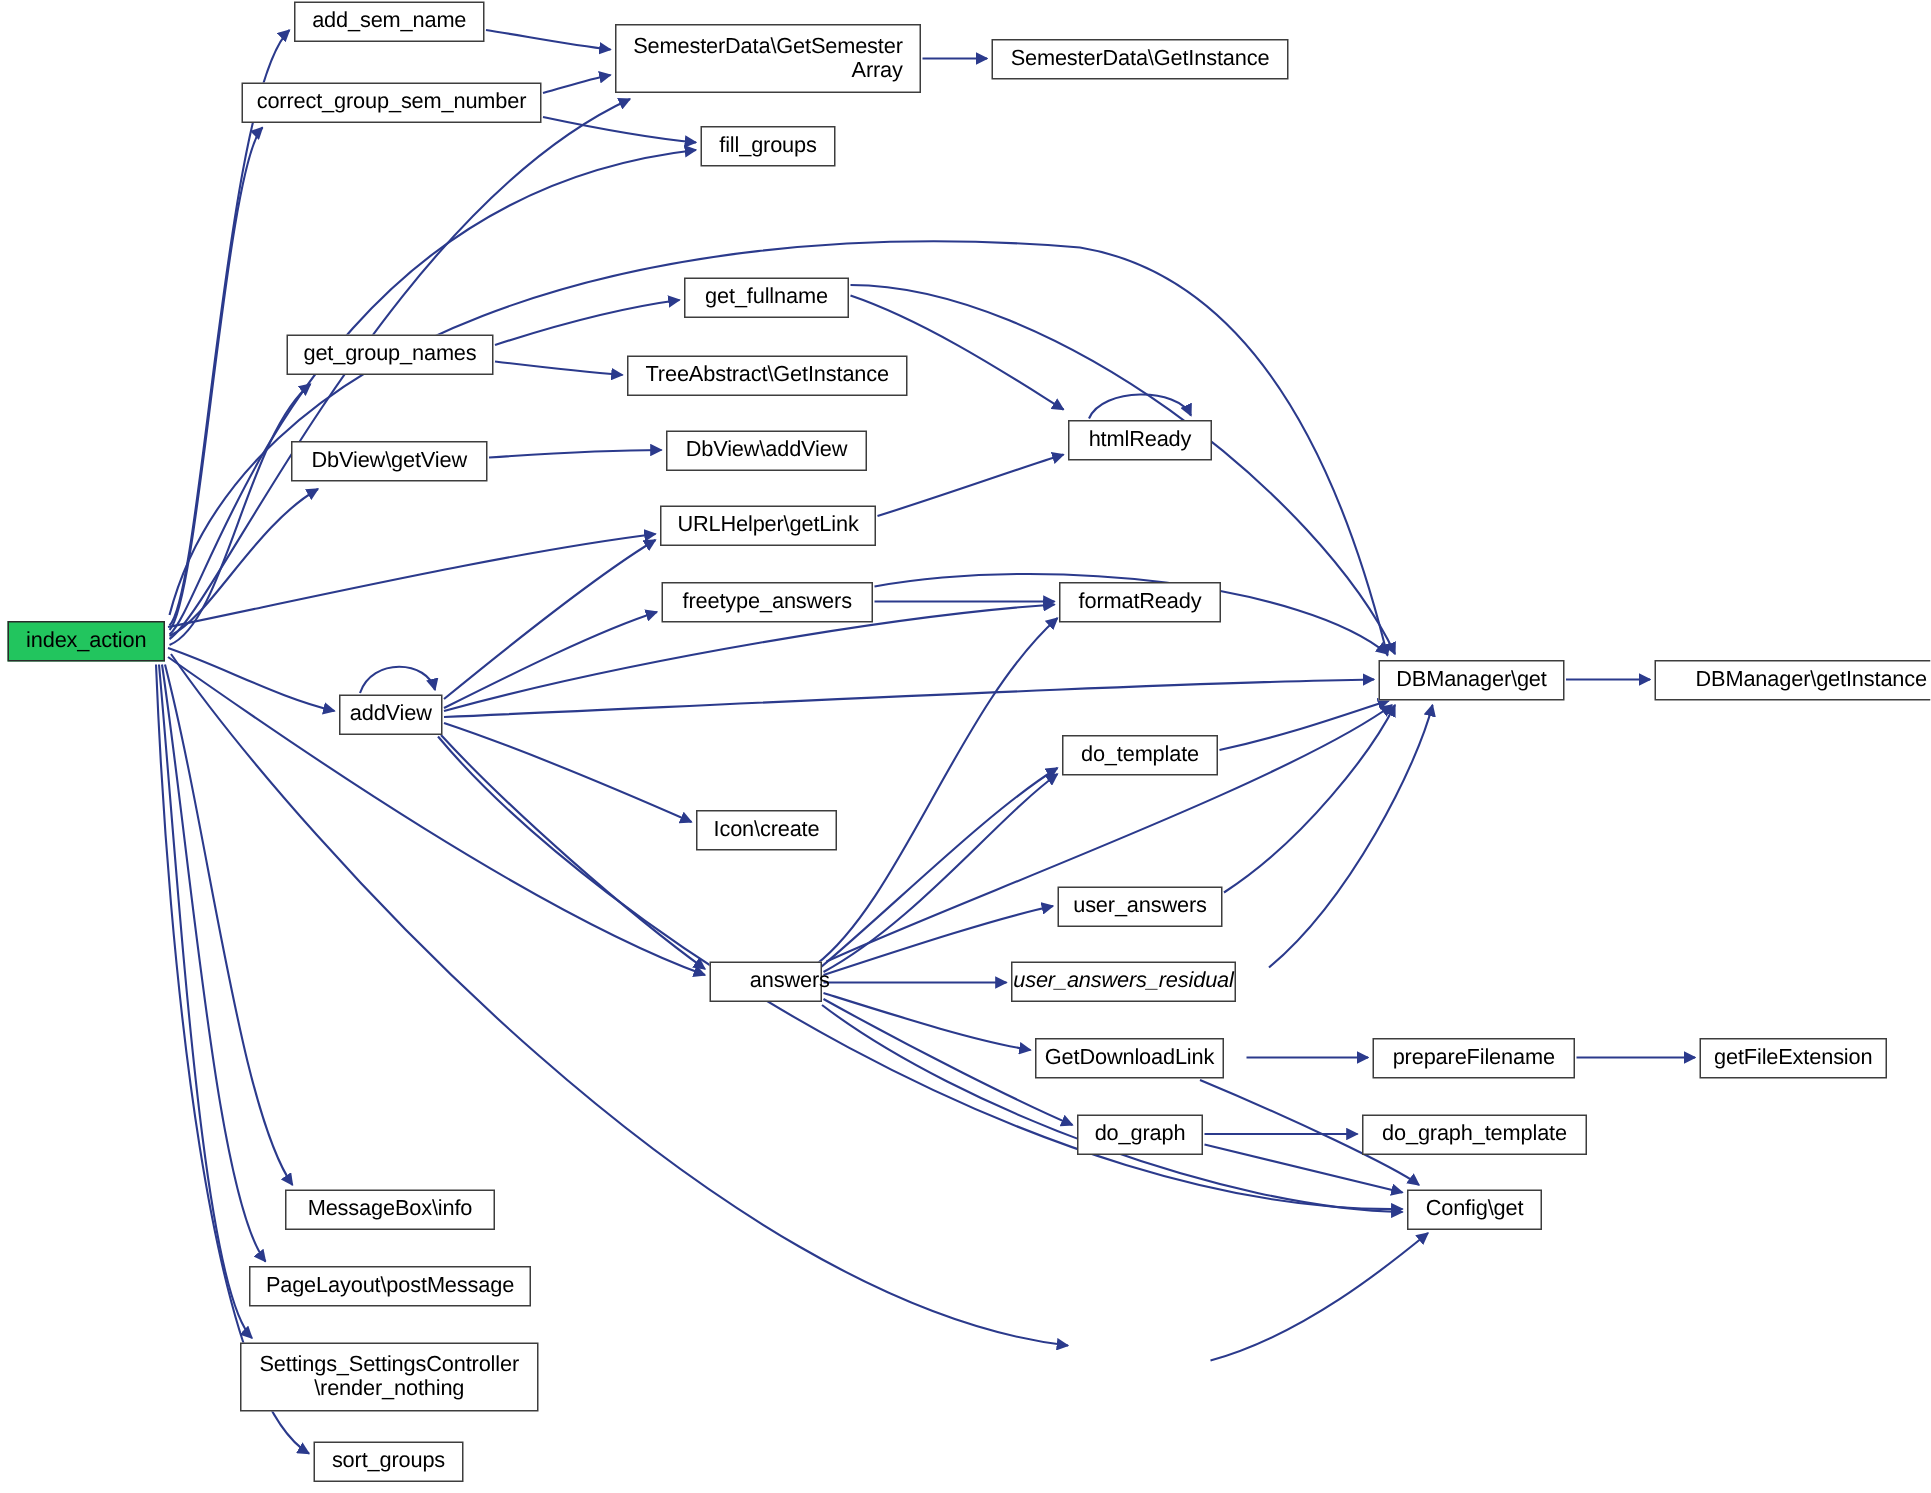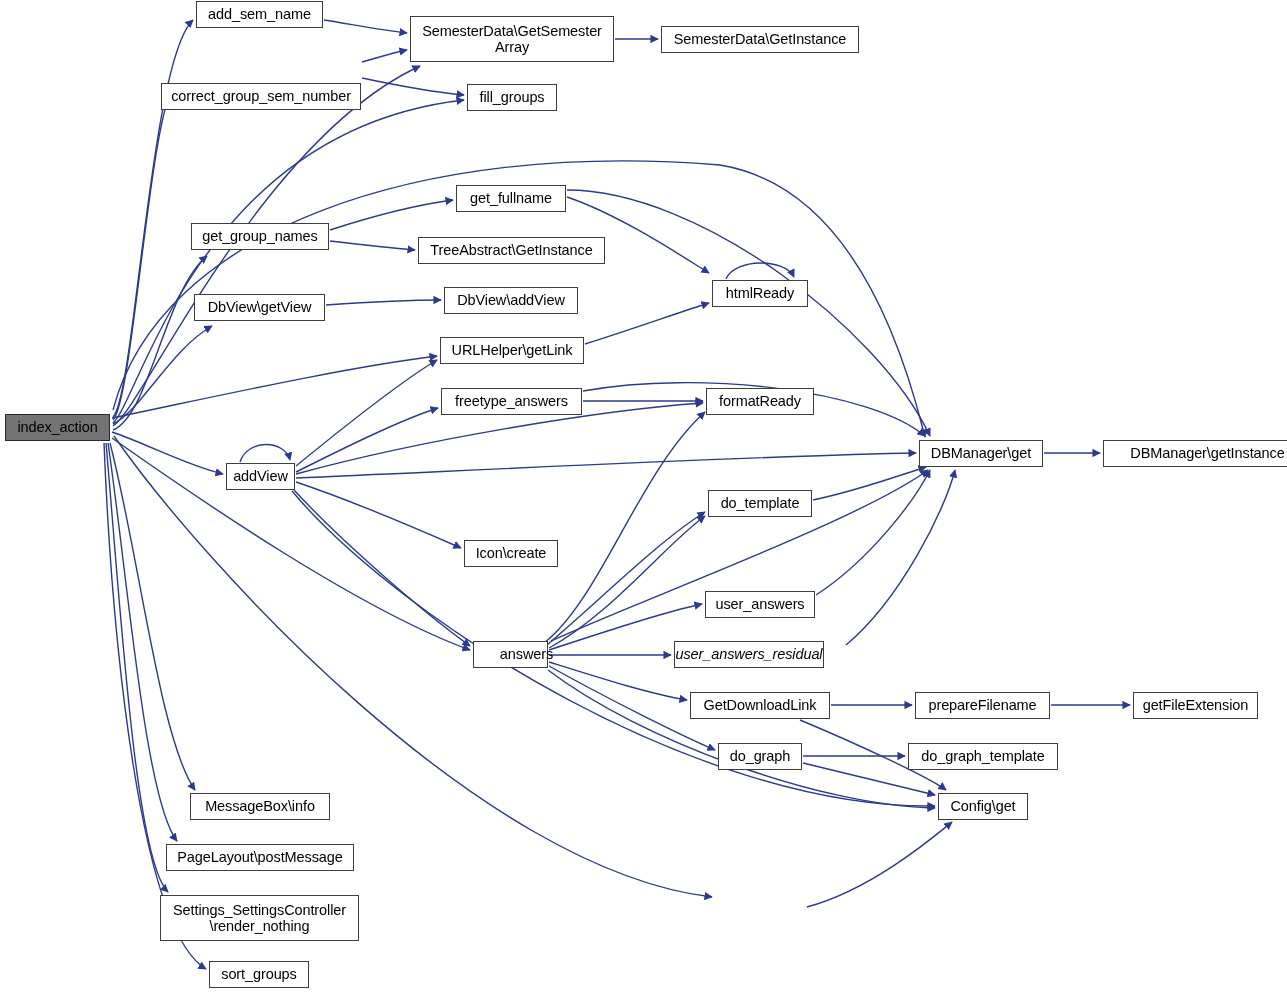--- a/index.html
+++ b/index.html
@@ -36,21 +36,21 @@
     line-height: 1.12;
     display: flex;
     align-items: center;
     justify-content: center;
     text-align: center;
     white-space: pre-line;
     z-index: 5;
     letter-spacing: -0.1px;
   }
   .node.root {
-    background: #737373;
+    background: #22c55e;
     border-color: #2b2b2b;
   }
 </style>
 </head>
 <body>
 
 <div id="graph">
 
   <svg id="edges" width="1287" height="995" viewBox="0 0 1287 995" xmlns="http://www.w3.org/2000/svg">
     <defs>
@@ -113,43 +113,43 @@
         <path d="M1051,705 L1130,705" marker-end="url(#arrow)"></path>
         <path d="M803,756 L905,756" marker-end="url(#arrow)"></path>
         <path d="M803,763 C860,777 915,790 935,795" marker-end="url(#arrow)"></path>
         <path d="M807,907 C870,890 930,840 952,822" marker-end="url(#arrow)"></path>
       </g>
   </svg>
 
   <div id="node-layer">
       <div class="node root" style="left: 5px; top: 414px; width: 105px; height: 27px;"><span>index_action</span></div>
       <div class="node" style="left: 196px; top: 1px; width: 127px; height: 27px;"><span>add_sem_name</span></div>
-      <div class="node" style="left: 161px; top: 55px; width: 200px; height: 27px; margin-top: 28px;"><span>correct_group_sem_number</span></div>
-      <div class="node" style="left: 410px; top: 16px; width: 204px; height: 46px;"><span>SemesterData\GetSemester
+      <div class="node" style="left: 161px; top: 55px; width: 200px; height: 27px;"><span>correct_group_sem_number</span></div>
+      <div class="node" style="left: 410px; top: 16px; width: 204px; height: 46px; text-align: right;"><span>SemesterData\GetSemester
 Array</span></div>
       <div class="node" style="left: 661px; top: 26px; width: 198px; height: 27px;"><span>SemesterData\GetInstance</span></div>
       <div class="node" style="left: 467px; top: 84px; width: 90px; height: 27px;"><span>fill_groups</span></div>
       <div class="node" style="left: 191px; top: 223px; width: 138px; height: 27px;"><span>get_group_names</span></div>
       <div class="node" style="left: 456px; top: 185px; width: 110px; height: 27px;"><span>get_fullname</span></div>
       <div class="node" style="left: 418px; top: 237px; width: 187px; height: 27px;"><span>TreeAbstract\GetInstance</span></div>
       <div class="node" style="left: 194px; top: 294px; width: 131px; height: 27px;"><span>DbView\getView</span></div>
       <div class="node" style="left: 444px; top: 287px; width: 134px; height: 27px;"><span>DbView\addView</span></div>
       <div class="node" style="left: 712px; top: 280px; width: 96px; height: 27px;"><span>htmlReady</span></div>
       <div class="node" style="left: 440px; top: 337px; width: 144px; height: 27px;"><span>URLHelper\getLink</span></div>
       <div class="node" style="left: 441px; top: 388px; width: 141px; height: 27px;"><span>freetype_answers</span></div>
       <div class="node" style="left: 706px; top: 388px; width: 108px; height: 27px;"><span>formatReady</span></div>
       <div class="node" style="left: 226px; top: 463px; width: 69px; height: 27px;"><span>addView</span></div>
       <div class="node" style="left: 919px; top: 440px; width: 124px; height: 27px;"><span>DBManager\get</span></div>
       <div class="node" style="left: 1103px; top: 440px; width: 209px; height: 27px;"><span>DBManager\getInstance</span></div>
       <div class="node" style="left: 708px; top: 490px; width: 104px; height: 27px;"><span>do_template</span></div>
       <div class="node" style="left: 464px; top: 540px; width: 94px; height: 27px;"><span>Icon\create</span></div>
       <div class="node" style="left: 705px; top: 591px; width: 110px; height: 27px;"><span>user_answers</span></div>
       <div class="node" style="left: 473px; top: 641px; width: 75px; height: 27px; padding-left: 32px;"><span>answers</span></div>
       <div class="node" style="left: 674px; top: 641px; width: 150px; height: 27px; font-style: italic;"><span>user_answers_residual</span></div>
-      <div class="node" style="left: 690px; top: 692px; width: 140px; height: 27px; text-align: right;"><span>GetDownloadLink</span></div>
+      <div class="node" style="left: 690px; top: 692px; width: 126px; height: 27px; text-align: right;"><span>GetDownloadLink</span></div>
       <div class="node" style="left: 915px; top: 692px; width: 135px; height: 27px;"><span>prepareFilename</span></div>
       <div class="node" style="left: 1133px; top: 692px; width: 125px; height: 27px;"><span>getFileExtension</span></div>
       <div class="node" style="left: 718px; top: 743px; width: 84px; height: 27px;"><span>do_graph</span></div>
       <div class="node" style="left: 908px; top: 743px; width: 150px; height: 27px;"><span>do_graph_template</span></div>
       <div class="node" style="left: 938px; top: 793px; width: 90px; height: 27px;"><span>Config\get</span></div>
       <div class="node" style="left: 190px; top: 793px; width: 140px; height: 27px;"><span>MessageBox\info</span></div>
       <div class="node" style="left: 166px; top: 844px; width: 188px; height: 27px;"><span>PageLayout\postMessage</span></div>
       <div class="node" style="left: 160px; top: 895px; width: 199px; height: 46px;"><span>Settings_SettingsController
 \render_nothing</span></div>
       <div class="node" style="left: 209px; top: 961px; width: 100px; height: 27px;"><span>sort_groups</span></div>

